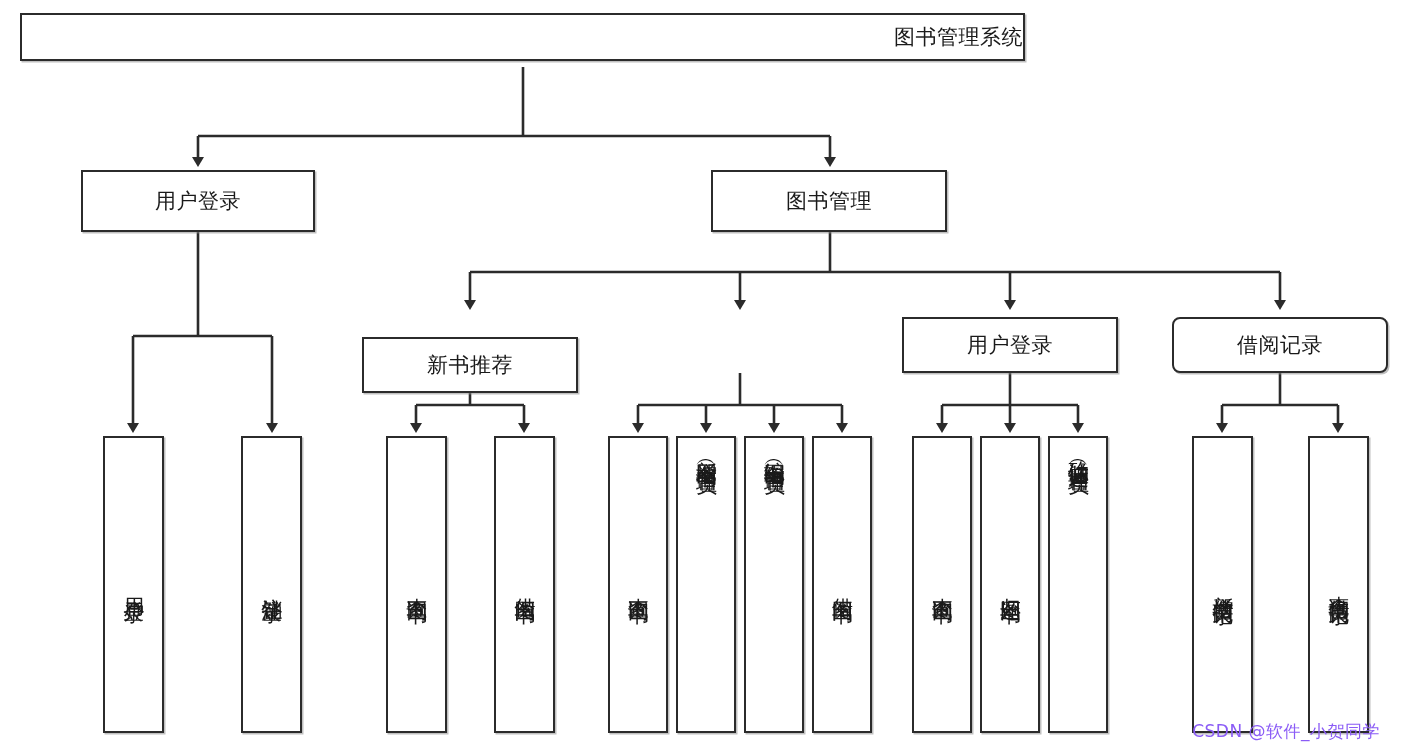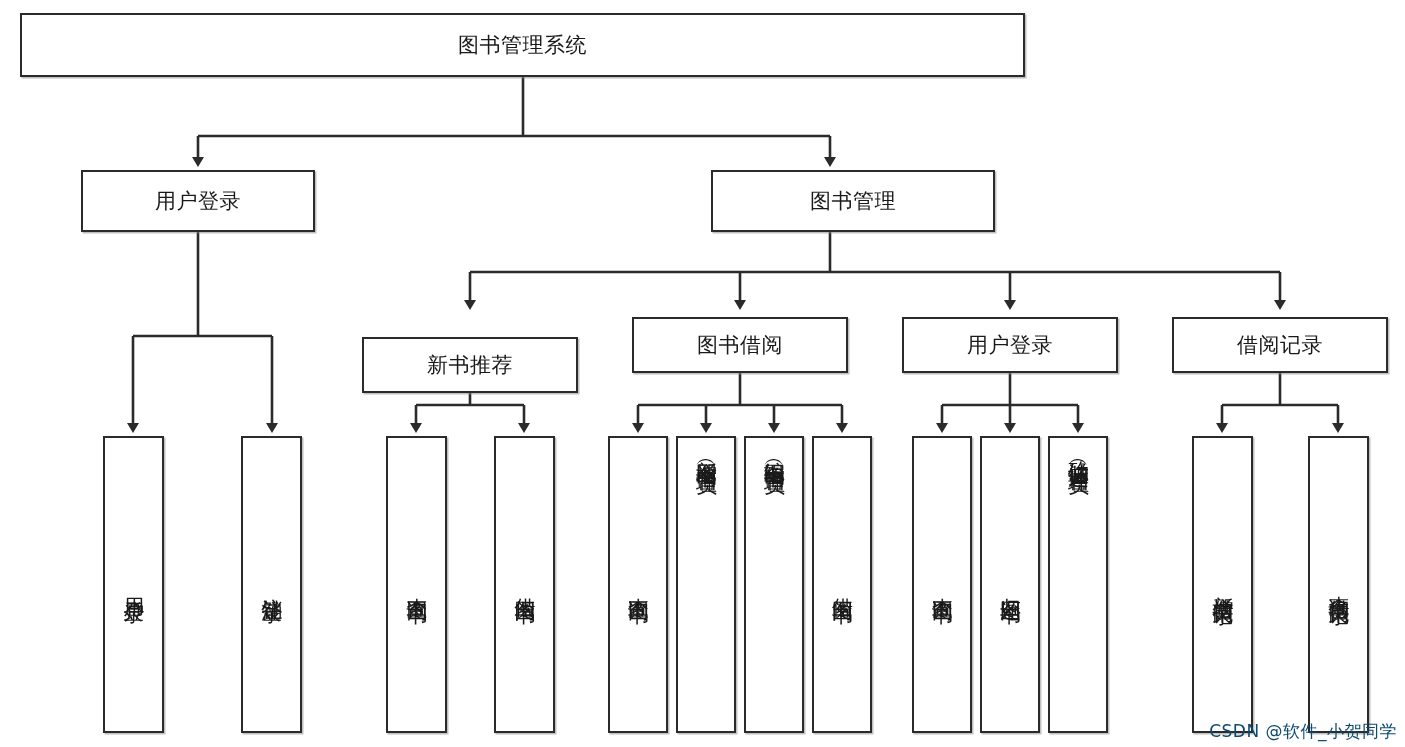--- a/index.html
+++ b/index.html
@@ -61,24 +61,24 @@
     letter-spacing: 2px;
     white-space: normal;
     max-height: 100%;
   }
   .node.vertical.centered {
     align-items: center;
     padding-top: 0;
   }
   .watermark {
     position: absolute;
-    right: 8px;
+    right: 25px;
     bottom: 4px;
     font-size: 17px;
-    color: #0c4a6e;
+    color: #8b5cf6;
     letter-spacing: 0.5px;
     white-space: nowrap;
     font-family: "DejaVu Sans", "Liberation Sans", sans-serif;
   }
 </style>
 </head>
 <body>
 
 <div id="diagram-root">
 
@@ -126,45 +126,42 @@
       <path d="M1010,405 L1010,424" marker-end="url(#arrow)"></path>
       <path d="M1078,405 L1078,424" marker-end="url(#arrow)"></path>
 
       <path d="M1280,373 L1280,405"></path>
       <path d="M1222,405 L1338,405"></path>
       <path d="M1222,405 L1222,424" marker-end="url(#arrow)"></path>
       <path d="M1338,405 L1338,424" marker-end="url(#arrow)"></path>
     </g>
   </svg>
 
-  <div class="node horizontal" style="left:20px; top:13px; width:1005px; height:64px;">
+  <div class="node horizontal" style="left:20px; top:13px; width:1005px; height:48px;justify-content:flex-end;">
     <span class="node-label">图书管理系统</span>
   </div>
 
   <div class="node horizontal" style="left:81px; top:170px; width:234px; height:62px;">
     <span class="node-label">用户登录</span>
   </div>
 
-  <div class="node horizontal" style="left:711px; top:170px; width:284px; height:62px;">
+  <div class="node horizontal" style="left:711px; top:170px; width:236px; height:62px;">
     <span class="node-label">图书管理</span>
   </div>
 
   <div class="node horizontal" style="left:362px; top:317px; width:216px; height:56px;margin-top:20px;">
     <span class="node-label">新书推荐</span>
   </div>
 
-  <div class="node horizontal" style="left:632px; top:317px; width:216px; height:56px;">
-    <span class="node-label">图书借阅</span>
-  </div>
 
   <div class="node horizontal" style="left:902px; top:317px; width:216px; height:56px;">
     <span class="node-label">用户登录</span>
   </div>
 
-  <div class="node horizontal" style="left:1172px; top:317px; width:216px; height:56px;">
+  <div class="node horizontal" style="left:1172px; top:317px; width:216px; height:56px;border-radius:8px;">
     <span class="node-label">借阅记录</span>
   </div>
 
   <div class="node vertical centered" style="left:103px; top:436px; width:61px; height:297px;">
     <span class="node-label">用户登录</span>
   </div>
 
   <div class="node vertical centered" style="left:241px; top:436px; width:61px; height:297px;">
     <span class="node-label">注销登录</span>
   </div>

